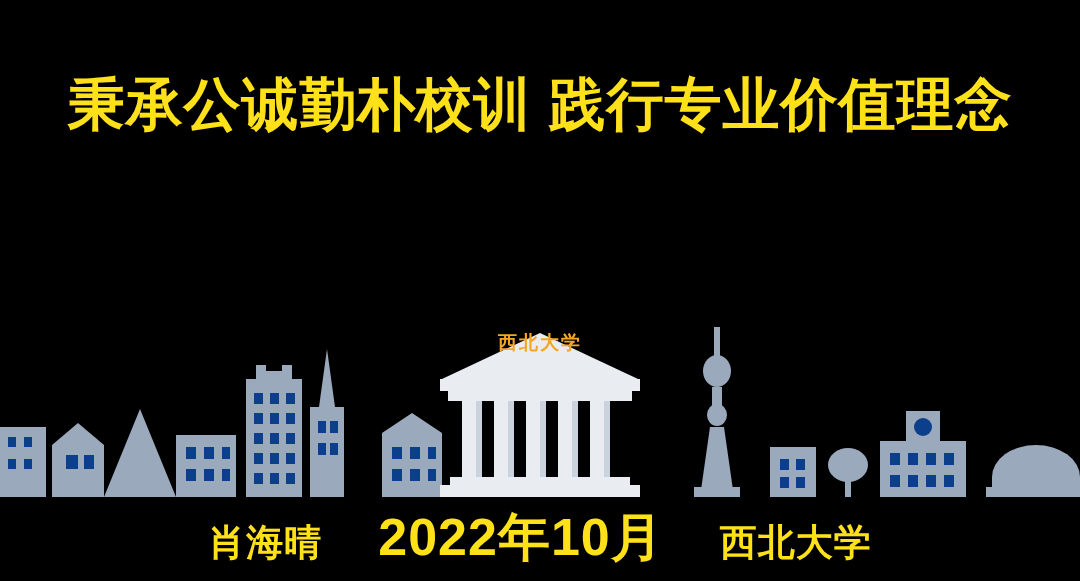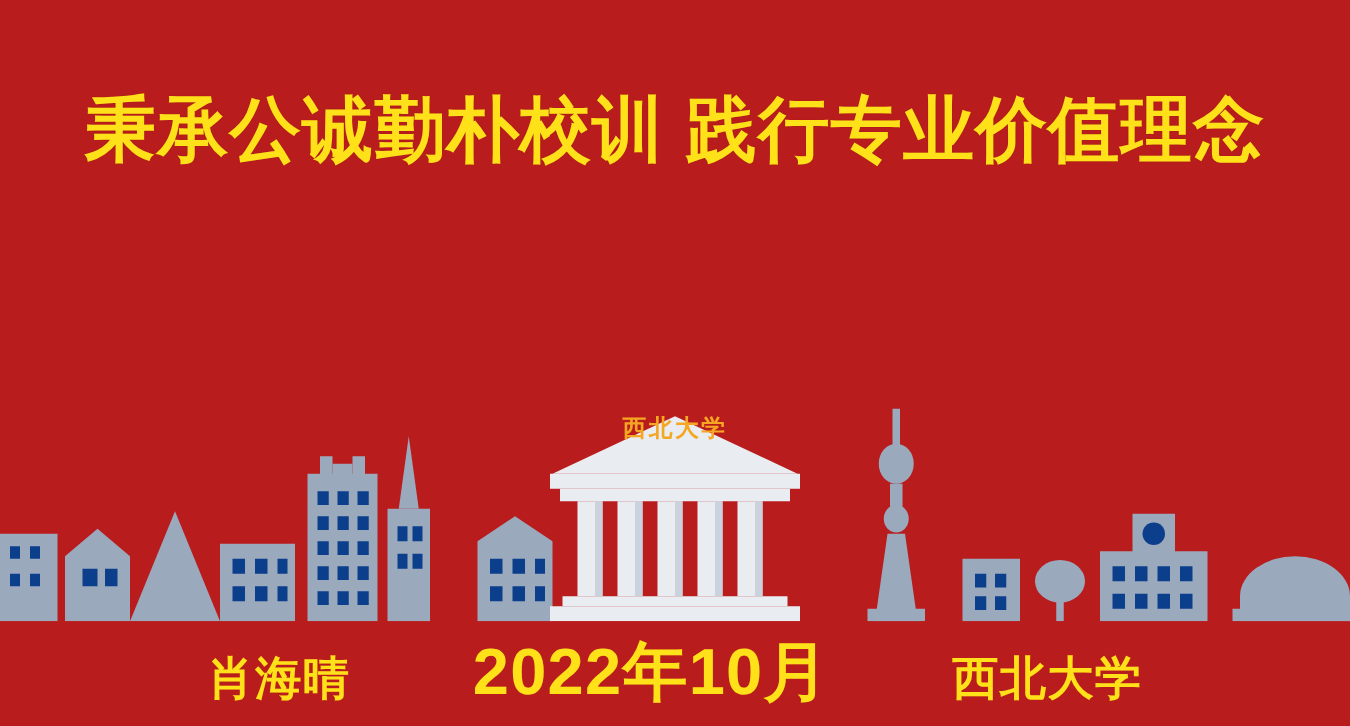--- a/index.html
+++ b/index.html
@@ -10,21 +10,21 @@
   body {
     width: 1080px;
     height: 581px;
     overflow: hidden;
     font-family: "Liberation Sans", sans-serif;
   }
   .slide {
     position: relative;
     width: 1080px;
     height: 581px;
-    background: #b91c1c;
+    background: #000000;
     overflow: hidden;
   }
   
   .title-block {
     position: absolute;
     top: 62px;
     left: 0;
     width: 1080px;
     text-align: center;
     z-index: 5;
@@ -68,21 +68,21 @@
   }
   
   .footer {
     position: absolute;
     left: 0;
     bottom: 8px;
     width: 1080px;
     display: flex;
     justify-content: center;
     align-items: baseline;
-    gap: 98px;
+    gap: 56px;
     z-index: 6;
   }
   .footer-item {
     color: #ffe11a;
     font-weight: bold;
     font-size: 37px;
     letter-spacing: 1px;
     white-space: nowrap;
   }
   .footer-item.date {

